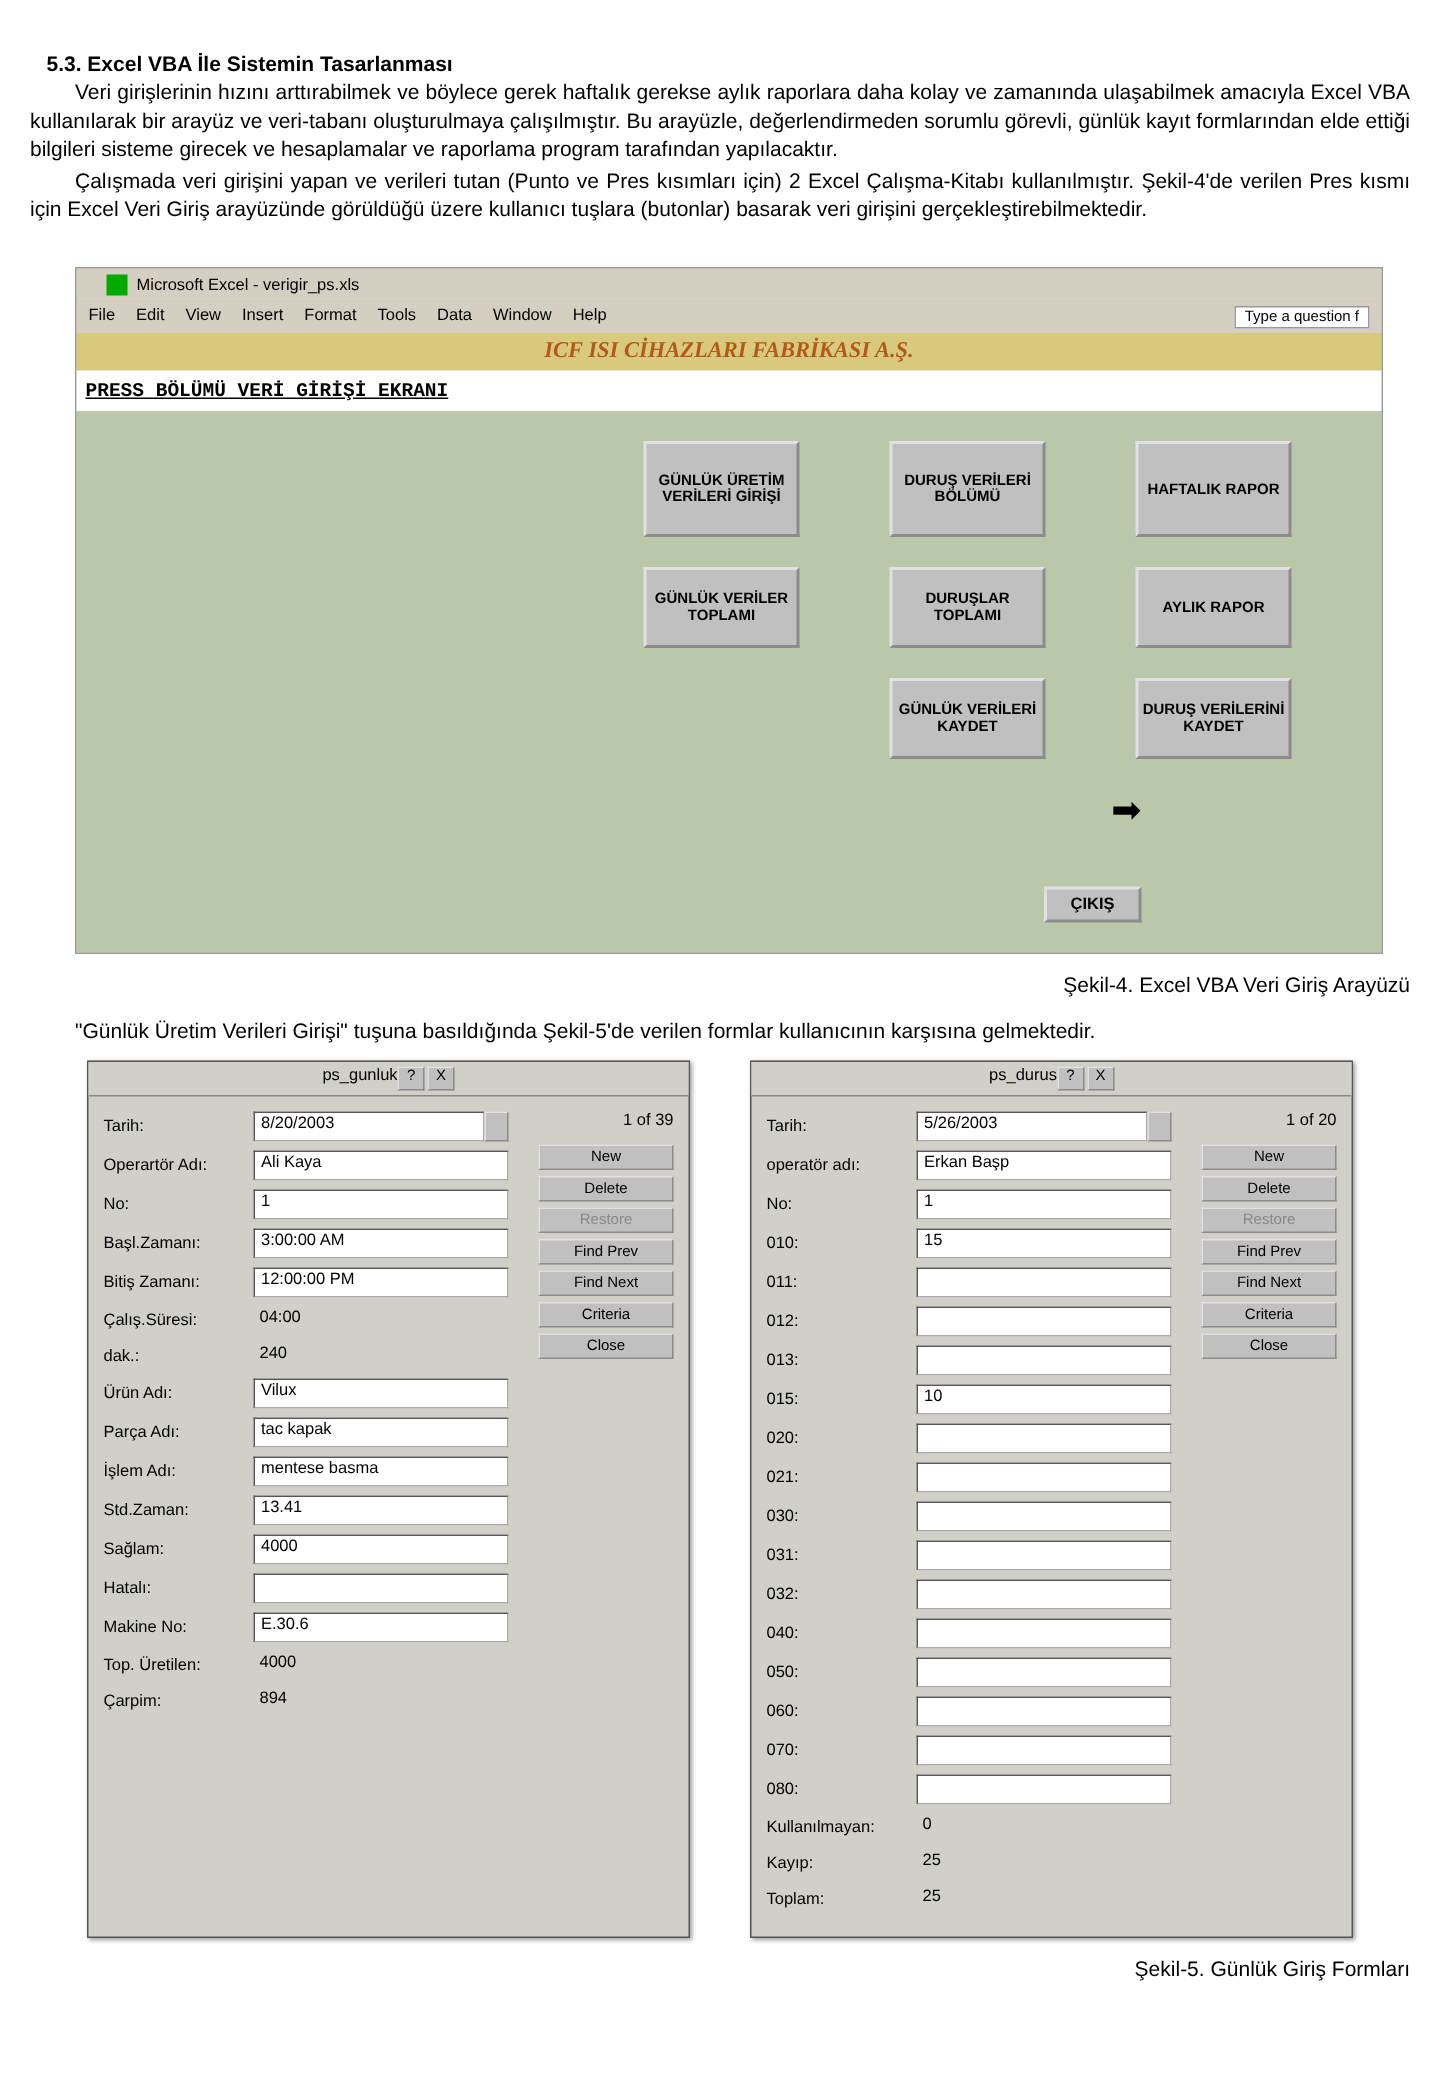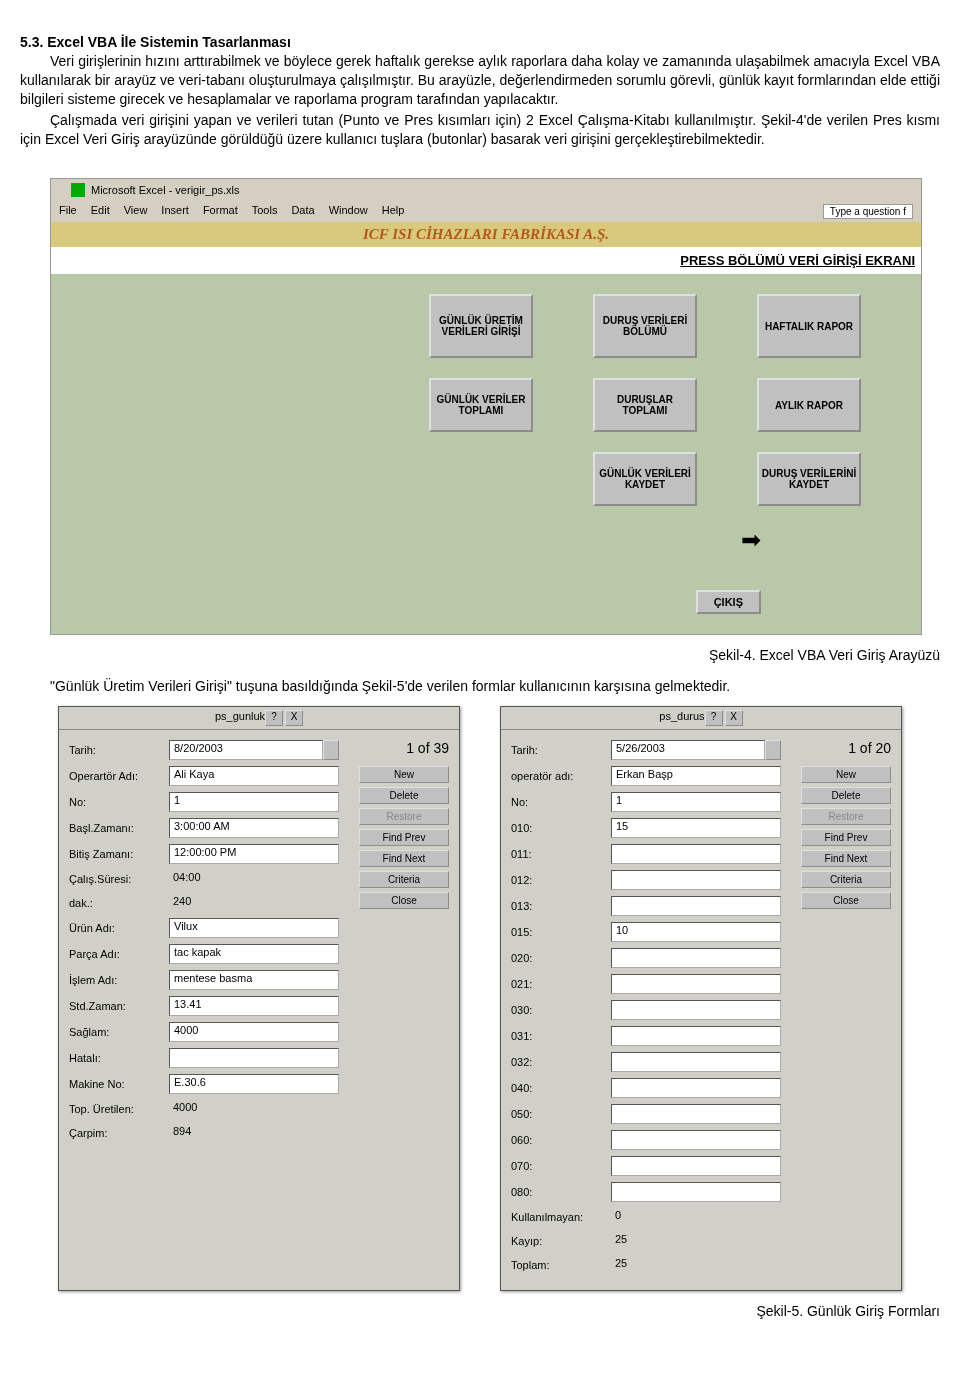--- a/index.html
+++ b/index.html
@@ -8,20 +8,21 @@
       width: 960px;
       margin: 0;
       padding: 20px;
       box-sizing: border-box;
       background: white;
       color: black;
     }
     .section-title {
       font-weight: bold;
       margin-bottom: 2px;
+      margin-left: 11px;
     }
     .justified {
       text-align: justify;
       margin: 0 0 2px 0;
       line-height: 1.35;
     }
     .indent {
       text-indent: 30px;
     }
     .screenshot-container {
@@ -63,22 +64,22 @@
       text-align: center;
       color: #b35a1a;
       font-family: 'Times New Roman', serif;
       font-style: italic;
       font-weight: bold;
       padding: 4px;
       font-size: 15px;
     }
     .white-band {
       background: white;
-      text-align: right;
-      font-family: Liberation Sans, sans-serif;
+      text-align: left;
+      font-family: Liberation Mono, monospace;
       font-weight: bold;
       padding: 6px;
       font-size: 13px;
       text-decoration: underline;
     }
     .green-area {
       background: #b8c8a8;
       padding: 20px 60px;
       position: relative;
     }
@@ -173,21 +174,21 @@
       flex: 1;
     }
     .form-right {
       width: 90px;
       display: flex;
       flex-direction: column;
       gap: 4px;
     }
     .form-counter {
       text-align: right;
-      font-size: 14px;
+      font-size: 11px;
       margin-bottom: 6px;
     }
     .form-row {
       display: flex;
       align-items: center;
       margin-bottom: 6px;
     }
     .form-label {
       width: 100px;
       font-size: 11px;

